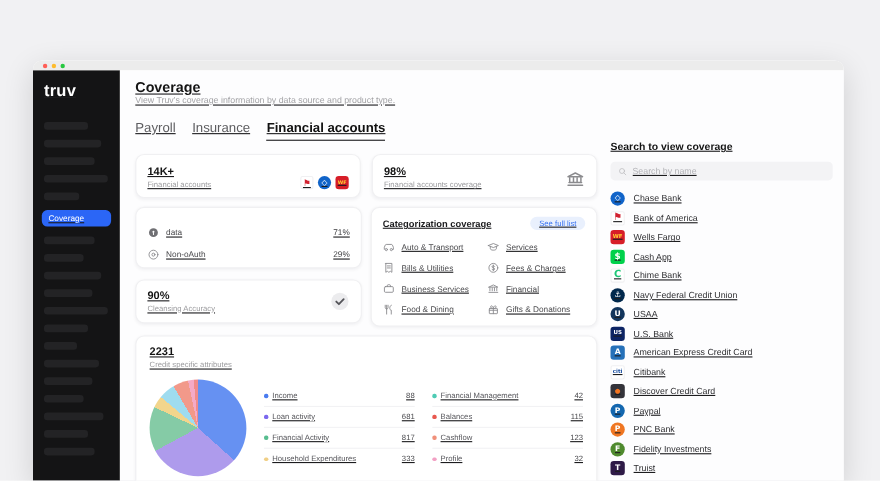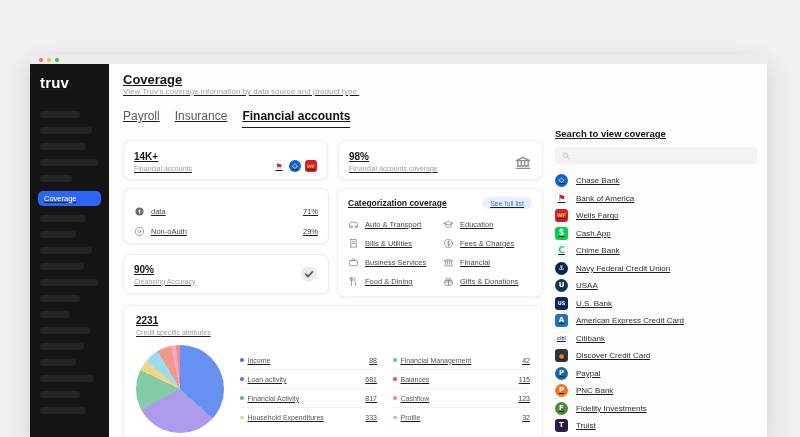--- a/index.html
+++ b/index.html
@@ -216,21 +216,21 @@
     <span class="lab">Auto &amp; Transport</span>
   </div>
 
   <div class="cat-item">
     <span class="icon">
                     <svg viewBox="0 0 12 12">
                       <path fill="none" stroke="#8b8b8e" stroke-width="0.9" stroke-linecap="round" stroke-linejoin="round" d="M1 4.6 6 2.6l5 2-5 2-5-2z"></path>
                       <path fill="none" stroke="#8b8b8e" stroke-width="0.9" stroke-linecap="round" stroke-linejoin="round" d="M3 5.6v2.1c0 .8 1.3 1.5 3 1.5s3-.7 3-1.5V5.6"></path>
                     </svg>
                   </span>
-    <span class="lab">Education</span>
+    <span class="lab">Services</span>
   </div>
 
   <div class="cat-item">
     <span class="icon">
                     <svg viewBox="0 0 12 12">
                       <path fill="none" stroke="#8b8b8e" stroke-width="0.9" stroke-linecap="round" stroke-linejoin="round" d="M3 1.6h6v8.8l-1.5-1-1.5 1-1.5-1-1.5 1V1.6z"></path>
                       <path fill="none" stroke="#8b8b8e" stroke-width="0.9" stroke-linecap="round" stroke-linejoin="round" d="M4.5 4.1h3M4.5 6.1h3"></path>
                     </svg>
                   </span>
     <span class="lab">Bills &amp; Utilities</span>
@@ -352,20 +352,21 @@
 
       <div class="right-col">
         <div class="panel-title">Search to view coverage</div>
         <div class="searchbox">
           <span class="icon">
               <svg viewBox="0 0 12 12">
                 <circle fill="none" stroke="#8b8b8e" stroke-width="0.9" stroke-linecap="round" stroke-linejoin="round" cx="5.2" cy="5.2" r="3.4"></circle>
                 <path fill="none" stroke="#8b8b8e" stroke-width="0.9" stroke-linecap="round" stroke-linejoin="round" d="M7.8 7.8 10.4 10.4"></path>
               </svg>
             </span>
+          <input type="text" placeholder="Search by name" style="">
         </div>
         <div class="bank-list" id="bank-list">
   <div class="bank-row">
     <span class="bank-logo" style="width: 13px; height: 13px; display: inline-flex; align-items: center; justify-content: center; font-family: &quot;DejaVu Sans&quot;, sans-serif; font-weight: bold; font-size: 7px; background: rgb(17, 100, 201); color: rgb(255, 255, 255); border-radius: 50%;">◇</span>
     <span class="bank-name">Chase Bank</span>
   </div>
 
   <div class="bank-row">
     <span class="bank-logo" style="width: 13px; height: 13px; display: inline-flex; align-items: center; justify-content: center; font-family: &quot;DejaVu Sans&quot;, sans-serif; font-weight: bold; font-size: 9px; color: rgb(209, 32, 47); border-radius: 2px; border: 1px solid rgb(240, 240, 242); background: rgb(255, 255, 255);">⚑</span>
     <span class="bank-name">Bank of America</span>

